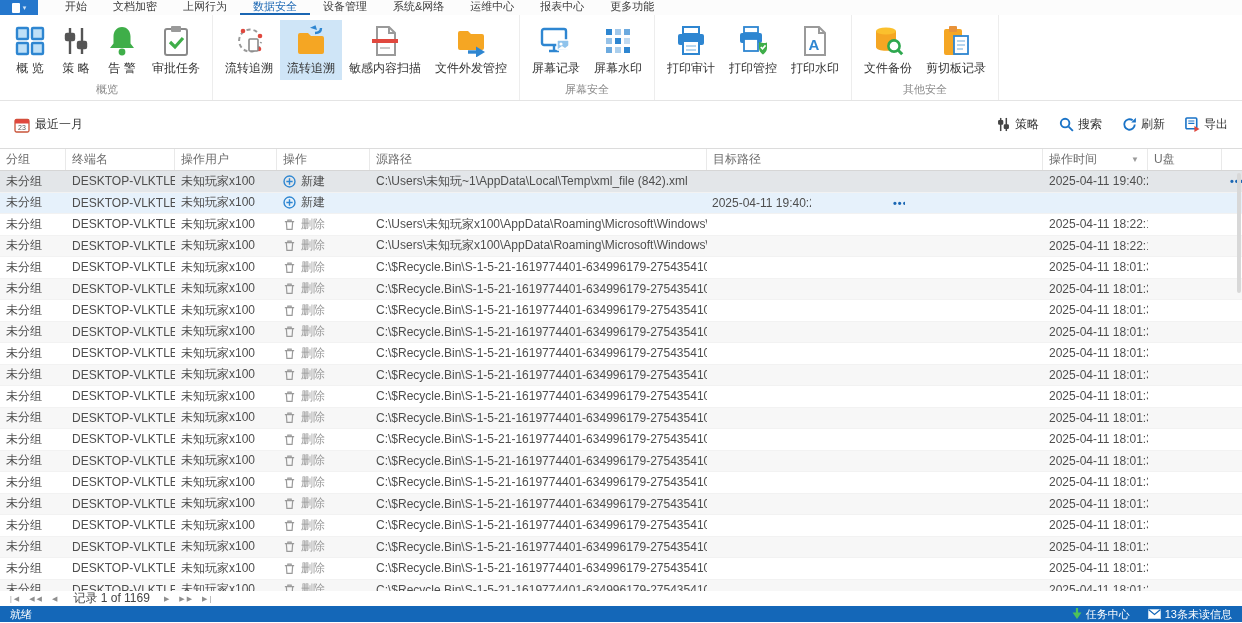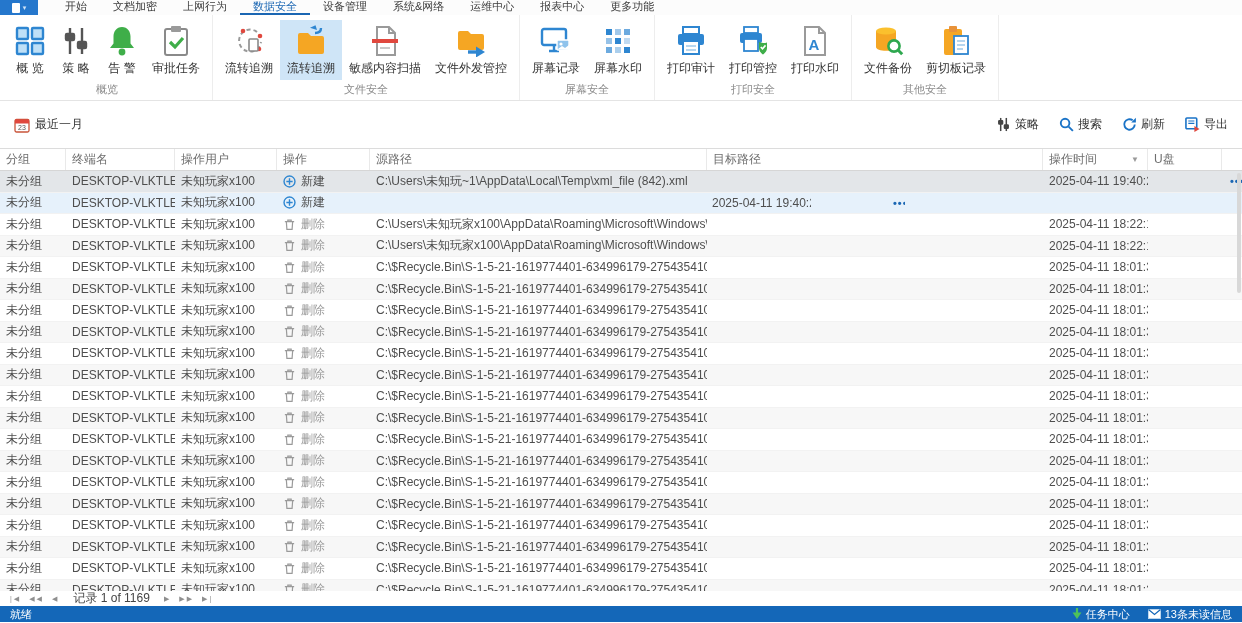--- a/index.html
+++ b/index.html
@@ -175,21 +175,20 @@
           <div class="ricon">
             <svg viewBox="0 0 32 32">
               <path d="M3 8a2 2 0 0 1 2-2h8l3 3h11a2 2 0 0 1 2 2v12a2 2 0 0 1-2 2H5a2 2 0 0 1-2-2z" fill="#f5a623"></path>
               <path d="M13 27h9" stroke="#2e86d1" stroke-width="3.4"></path>
               <path d="M21 21.5l9 5.5-9 5.5z" fill="#2e86d1"></path>
             </svg>
           </div>
           <div class="rlab">文件外发管控</div>
         </div>
       </div>
-      <div class="rglabel">文件安全</div>
     </div>
     <div class="rgroup">
       <div class="ritems">
         <div class="ritem">
           <div class="ricon">
             <svg viewBox="0 0 32 32">
               <rect x="2" y="4" width="24" height="16" rx="2" fill="none" stroke="#2e86d1" stroke-width="2.4"></rect>
               <path d="M9 26h10M14 20v6" stroke="#2e86d1" stroke-width="2.4"></path>
               <rect x="17" y="15" width="12" height="10" rx="1" fill="#8fc3ec" stroke="#fff" stroke-width="1.4"></rect>
               <circle cx="21" cy="19" r="1.6" fill="#fff"></circle>
@@ -246,21 +245,20 @@
           <div class="ricon">
             <svg viewBox="0 0 32 32">
               <path d="M6 2h14l6 6v22H6z" fill="#fff" stroke="#9a9a9a" stroke-width="2"></path>
               <path d="M20 2v6h6" fill="none" stroke="#9a9a9a" stroke-width="2"></path>
               <text x="15" y="25" font-size="15" fill="#2e86d1" text-anchor="middle" font-weight="bold">A</text>
             </svg>
           </div>
           <div class="rlab">打印水印</div>
         </div>
       </div>
-      <div class="rglabel">打印安全</div>
     </div>
     <div class="rgroup">
       <div class="ritems">
         <div class="ritem">
           <div class="ricon">
             <svg viewBox="0 0 32 32">
               <path d="M4 6v16c0 2.2 4.5 3.8 10 3.8 1 0 2-.05 3-.16V6z" fill="#f5a623"></path>
               <path d="M24 6v10h-7V6z" fill="#f5a623"></path>
               <ellipse cx="14" cy="6" rx="10" ry="3.6" fill="#fbc02d"></ellipse>
               <circle cx="22" cy="21" r="5.6" fill="#fff" stroke="#2ea84f" stroke-width="2.6"></circle>

